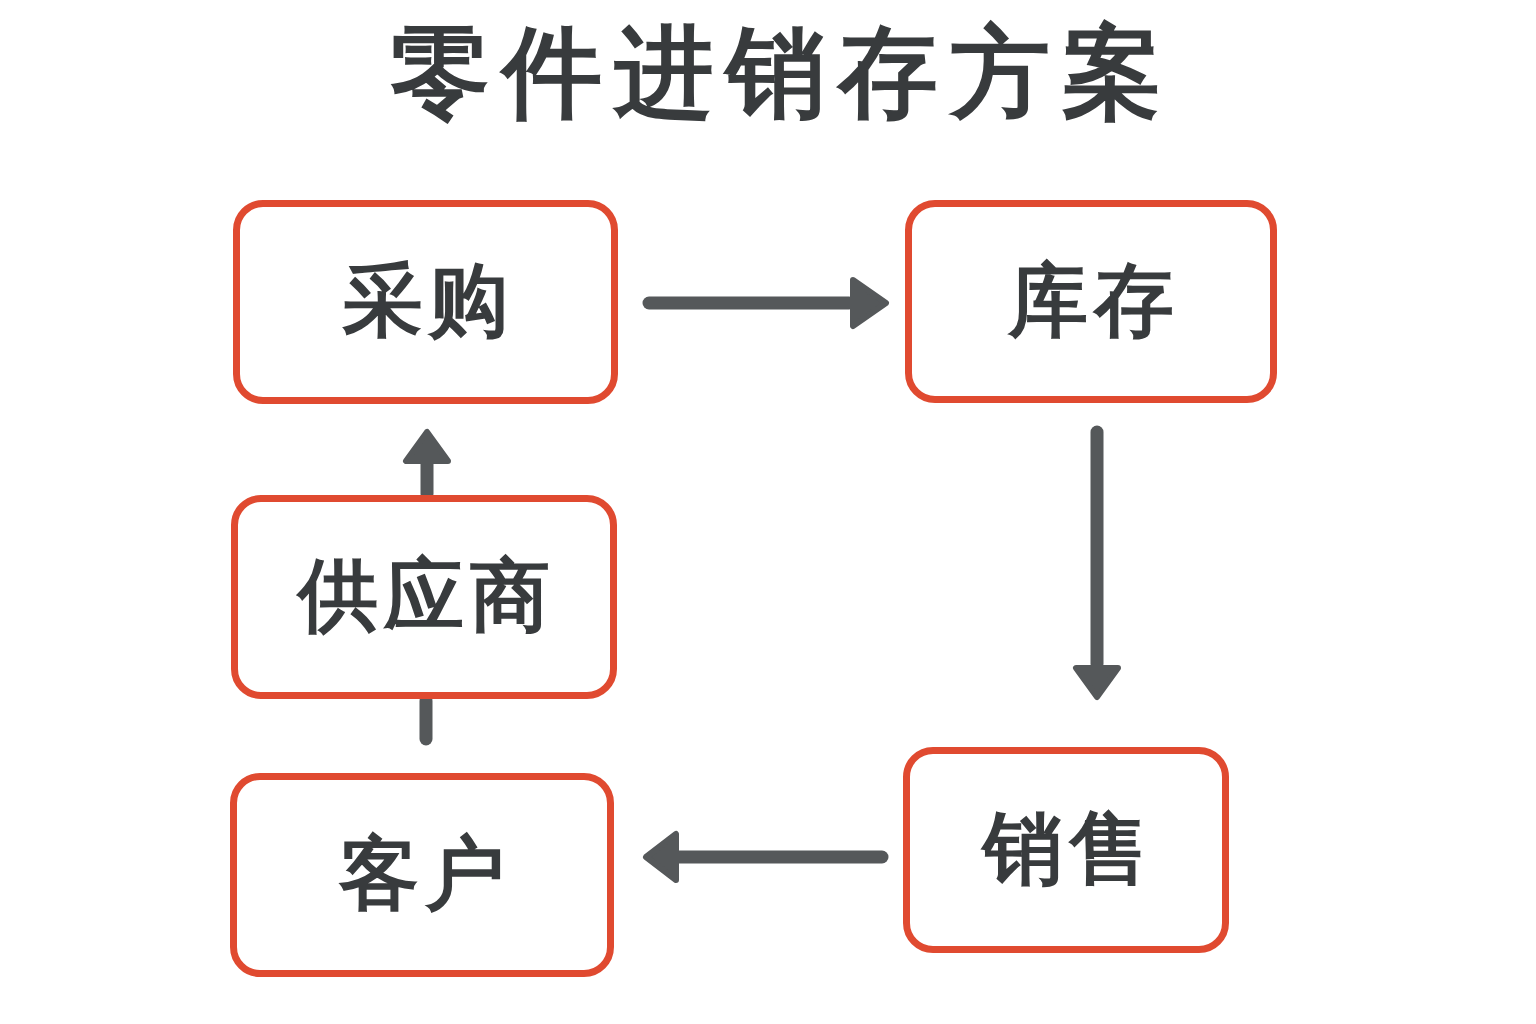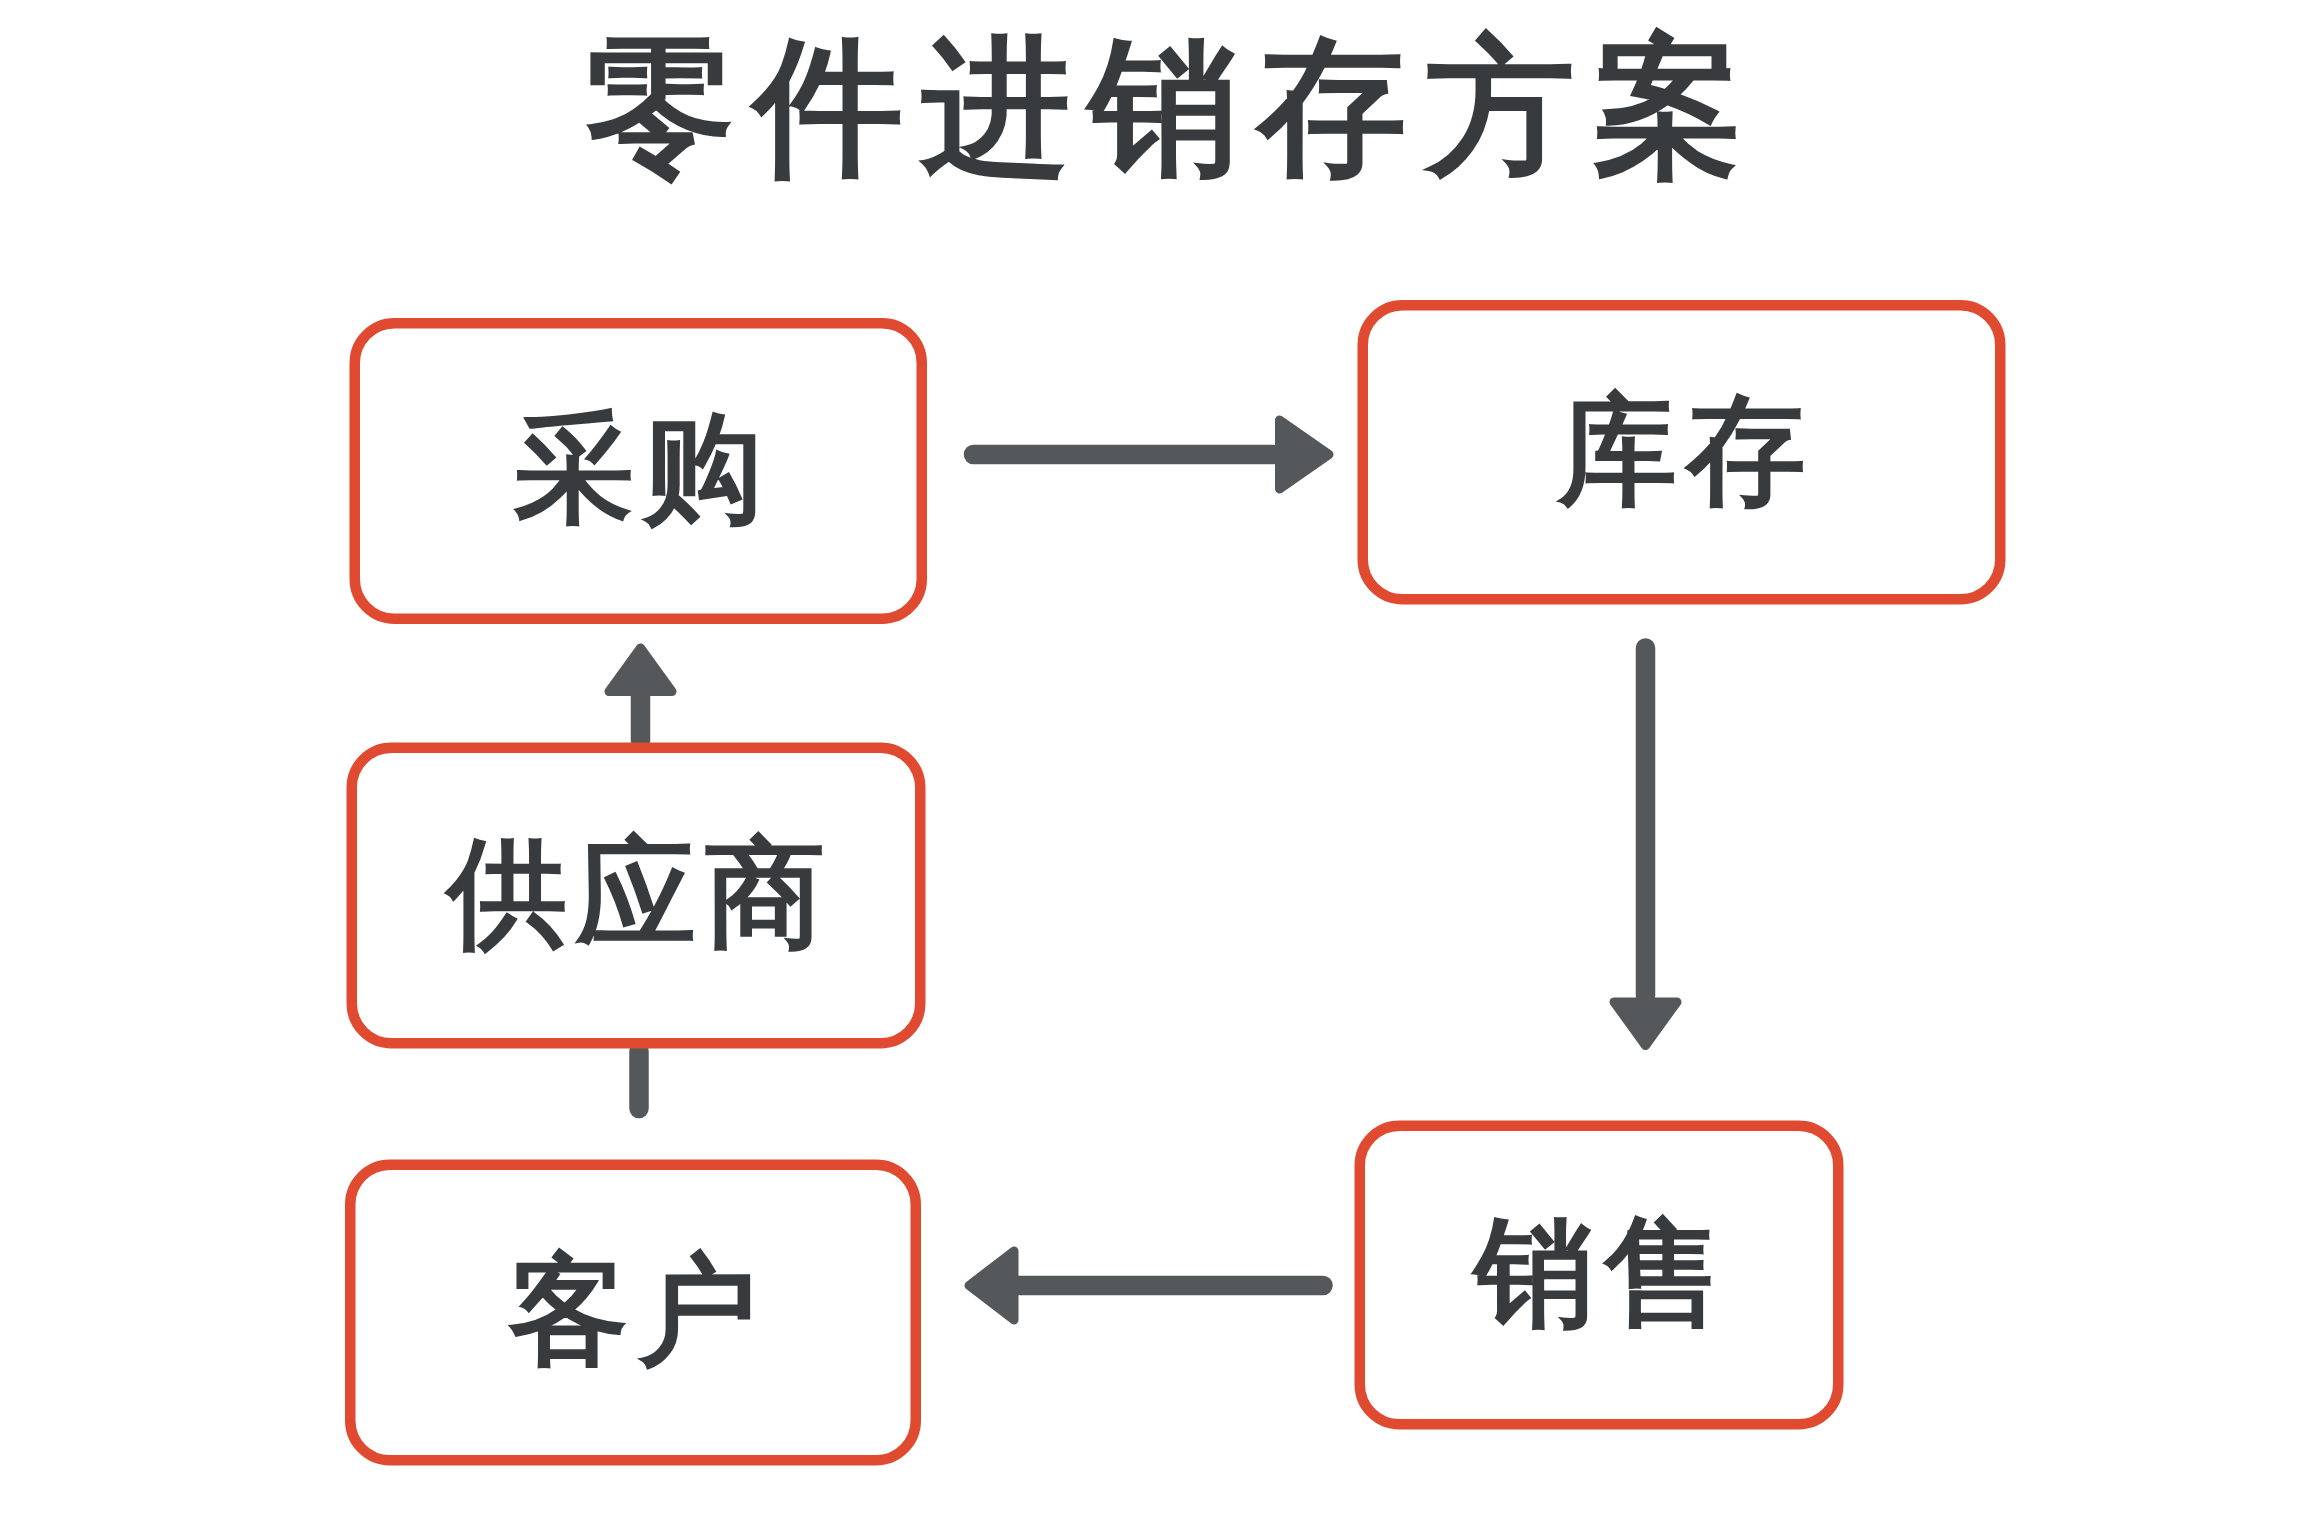--- a/index.html
+++ b/index.html
@@ -61,22 +61,22 @@
     justify-content: center;
   }
   .node .node-label {
     font-size: 80px;
     font-weight: bold;
     letter-spacing: 6px;
     color: var(--text);
     white-space: nowrap;
     transform: translateX(3px); 
   }
-  .node-purchase  { left: 233px; top: 212px; width: 385px; height: 204px; text-align: center; }
-  .node-inventory { left: 905px; top: 200px; width: 432px; height: 203px; font-family: Liberation Mono, monospace; }
+  .node-purchase  { left: 233px; top: 200px; width: 385px; height: 204px; text-align: center; }
+  .node-inventory { left: 905px; top: 200px; width: 372px; height: 203px; font-family: Liberation Mono, monospace; }
   .node-supplier  { left: 231px; top: 495px; width: 386px; height: 204px; }
   .node-customer  { left: 230px; top: 773px; width: 384px; height: 204px; }
   .node-sales     { left: 903px; top: 747px; width: 326px; height: 206px; }
 </style>
 </head>
 <body>
 
 <div class="canvas">
 
   <div class="diagram-title">零件进销存方案</div>

